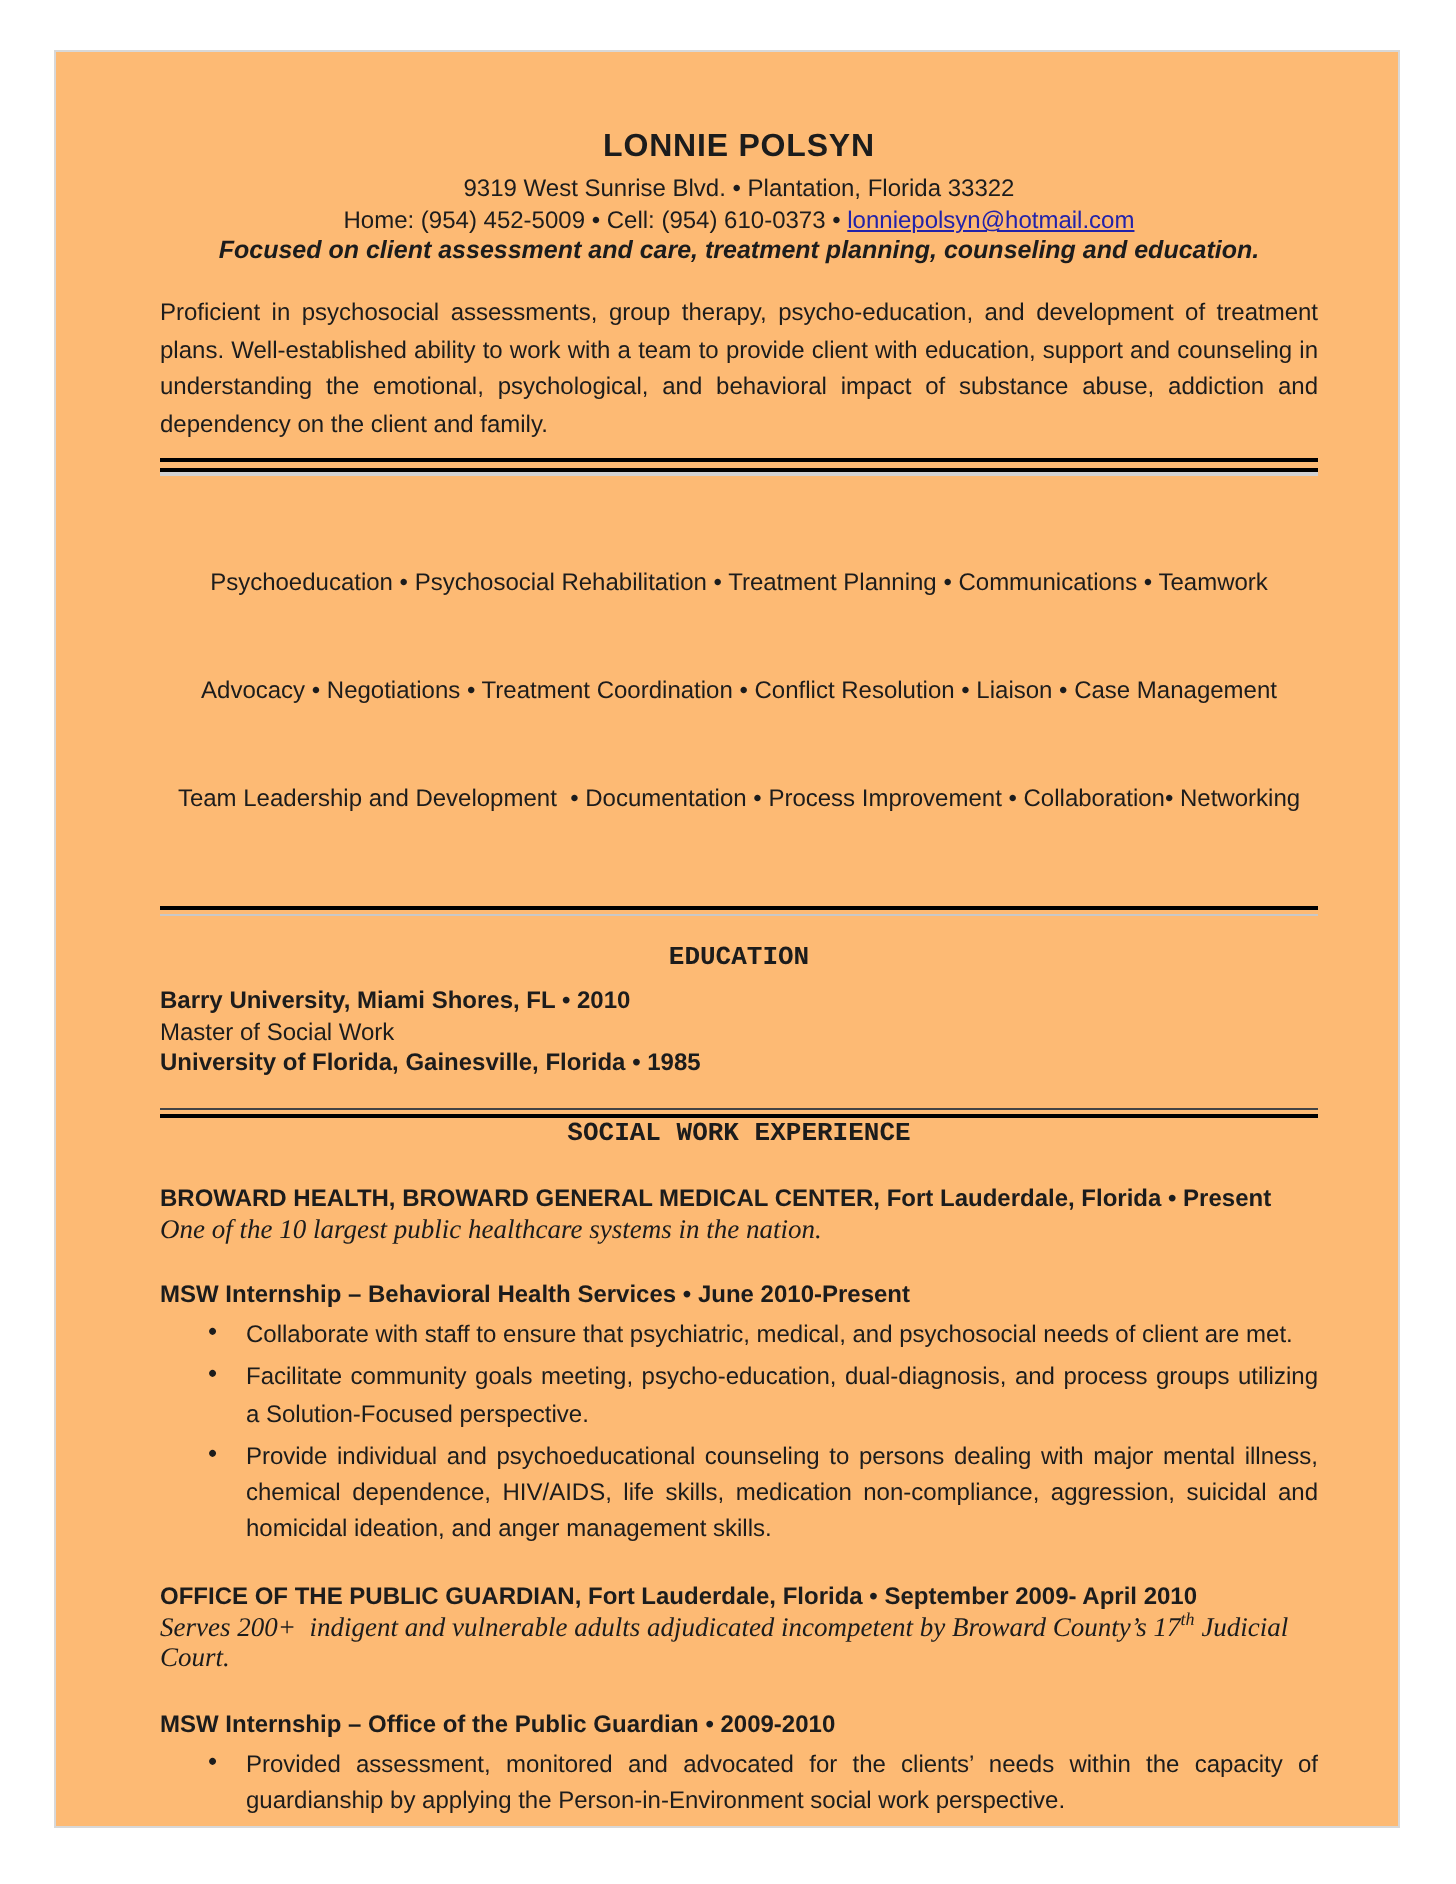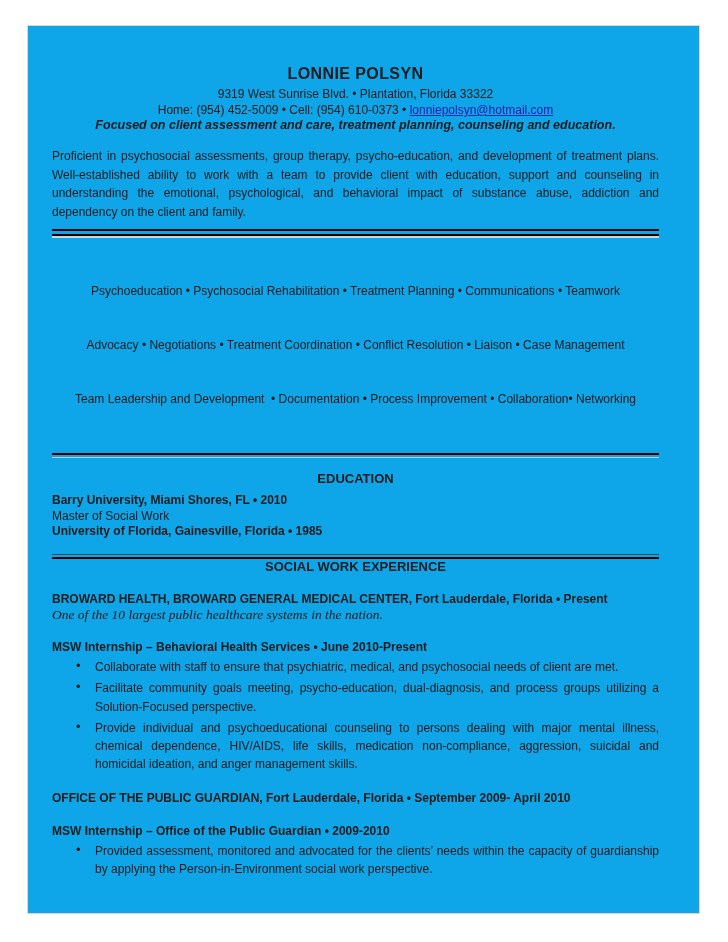--- a/index.html
+++ b/index.html
@@ -3,34 +3,34 @@
 <meta charset="utf-8">
 <style>
   html,body { margin:0; padding:0; }
   body {
     width:728px; height:942px; background:#ffffff; position:relative;
     font-family:"Liberation Sans", sans-serif; color:#1c1c1c;
     -webkit-font-smoothing:antialiased;
   }
   .page {
     position:absolute; left:27px; top:25px; width:673px; height:889px;
-    box-sizing:border-box; background:#0ea5e9; border:1px solid #d8d8d8;
-    padding:38px 40px 0 24px; overflow:hidden;
+    box-sizing:border-box; background:#fdba74; border:1px solid #d8d8d8;
+    padding:38px 40px 0 52px; overflow:hidden;
   }
   .center { text-align:center; }
   .name { font-size:16px; font-weight:700; letter-spacing:.4px; line-height:19px; }
   .addr { font-size:12px; line-height:16px; margin-top:3px; }
   .contact { font-size:12px; line-height:16px; }
   a.email { text-decoration:underline; cursor:pointer; }
   .tagline { font-size:12.5px; font-weight:700; font-style:italic; }
   .summary { font-size:12px; line-height:18.6px; text-align:justify; margin-top:15px; }
   .sep-a { margin-top:8px; height:3px; border-top:2px solid #000; border-bottom:2px solid #000; box-shadow:0 2px 0 #d2d2d2; }
   .skills { margin-top:10px; font-size:12px; line-height:18px; white-space:pre-wrap; }
   .sep-b { margin-top:9px; height:2px; border-top:2px solid #000; border-bottom:1px solid #c8c8c8; }
-  .sec-head { font-size:13px; font-weight:700; text-align:center; line-height:16px; }
+  .sec-head { font-size:13px; font-weight:700; text-align:center; line-height:16px;font-family:Liberation Mono, monospace; }
   .edu-head { margin-top:13px; }
   .edu-block { margin-top:6px; font-size:12px; line-height:15.5px; text-align:left; }
   .school { font-weight:700; }
   .sep-c { margin-top:14px; height:2px; border-top:1px solid #444; border-bottom:2px solid #000; }
   .swe-head { }
   .employer { margin-top:16px; }
   .emp-name { font-size:12px; font-weight:700; line-height:16px; }
   .emp-desc { font-family:"Liberation Serif", serif; font-style:italic; font-size:13.5px; line-height:15.5px; white-space:pre-wrap; }
   .role-title { font-size:12px; font-weight:700; line-height:16px; margin-top:17px; }
   ul.bullets { margin:3px 0 7px 0; padding:0 0 0 43px; list-style:none; }
@@ -79,20 +79,21 @@
     <div class="role-title">MSW Internship – Behavioral Health Services • June 2010-Present</div>
     <ul class="bullets">
       <li>Collaborate with staff to ensure that psychiatric, medical, and psychosocial needs of client are met.</li>
       <li class="just">Facilitate community goals meeting, psycho-education, dual-diagnosis, and process groups utilizing a Solution-Focused perspective.</li>
       <li class="just">Provide individual and psychoeducational counseling to persons dealing with major mental illness, chemical dependence, HIV/AIDS, life skills, medication non-compliance, aggression, suicidal and homicidal ideation, and anger management skills.</li>
     </ul>
   </div>
 
   <div class="employer">
     <div class="emp-name">OFFICE OF THE PUBLIC GUARDIAN, Fort Lauderdale, Florida • September 2009- April 2010</div>
+    <div class="emp-desc"><span>Serves 200+  indigent and vulnerable adults adjudicated incompetent by Broward County’s 17</span><sup>th</sup><span> Judicial Court.</span></div>
     <div class="role-title">MSW Internship – Office of the Public Guardian • 2009-2010</div>
     <ul class="bullets">
       <li class="just">Provided assessment, monitored and advocated for the clients’ needs within the capacity of guardianship by applying the Person-in-Environment social work perspective.</li>
 
     </ul>
   </div>
 
 </div>
 
 </body></html>

